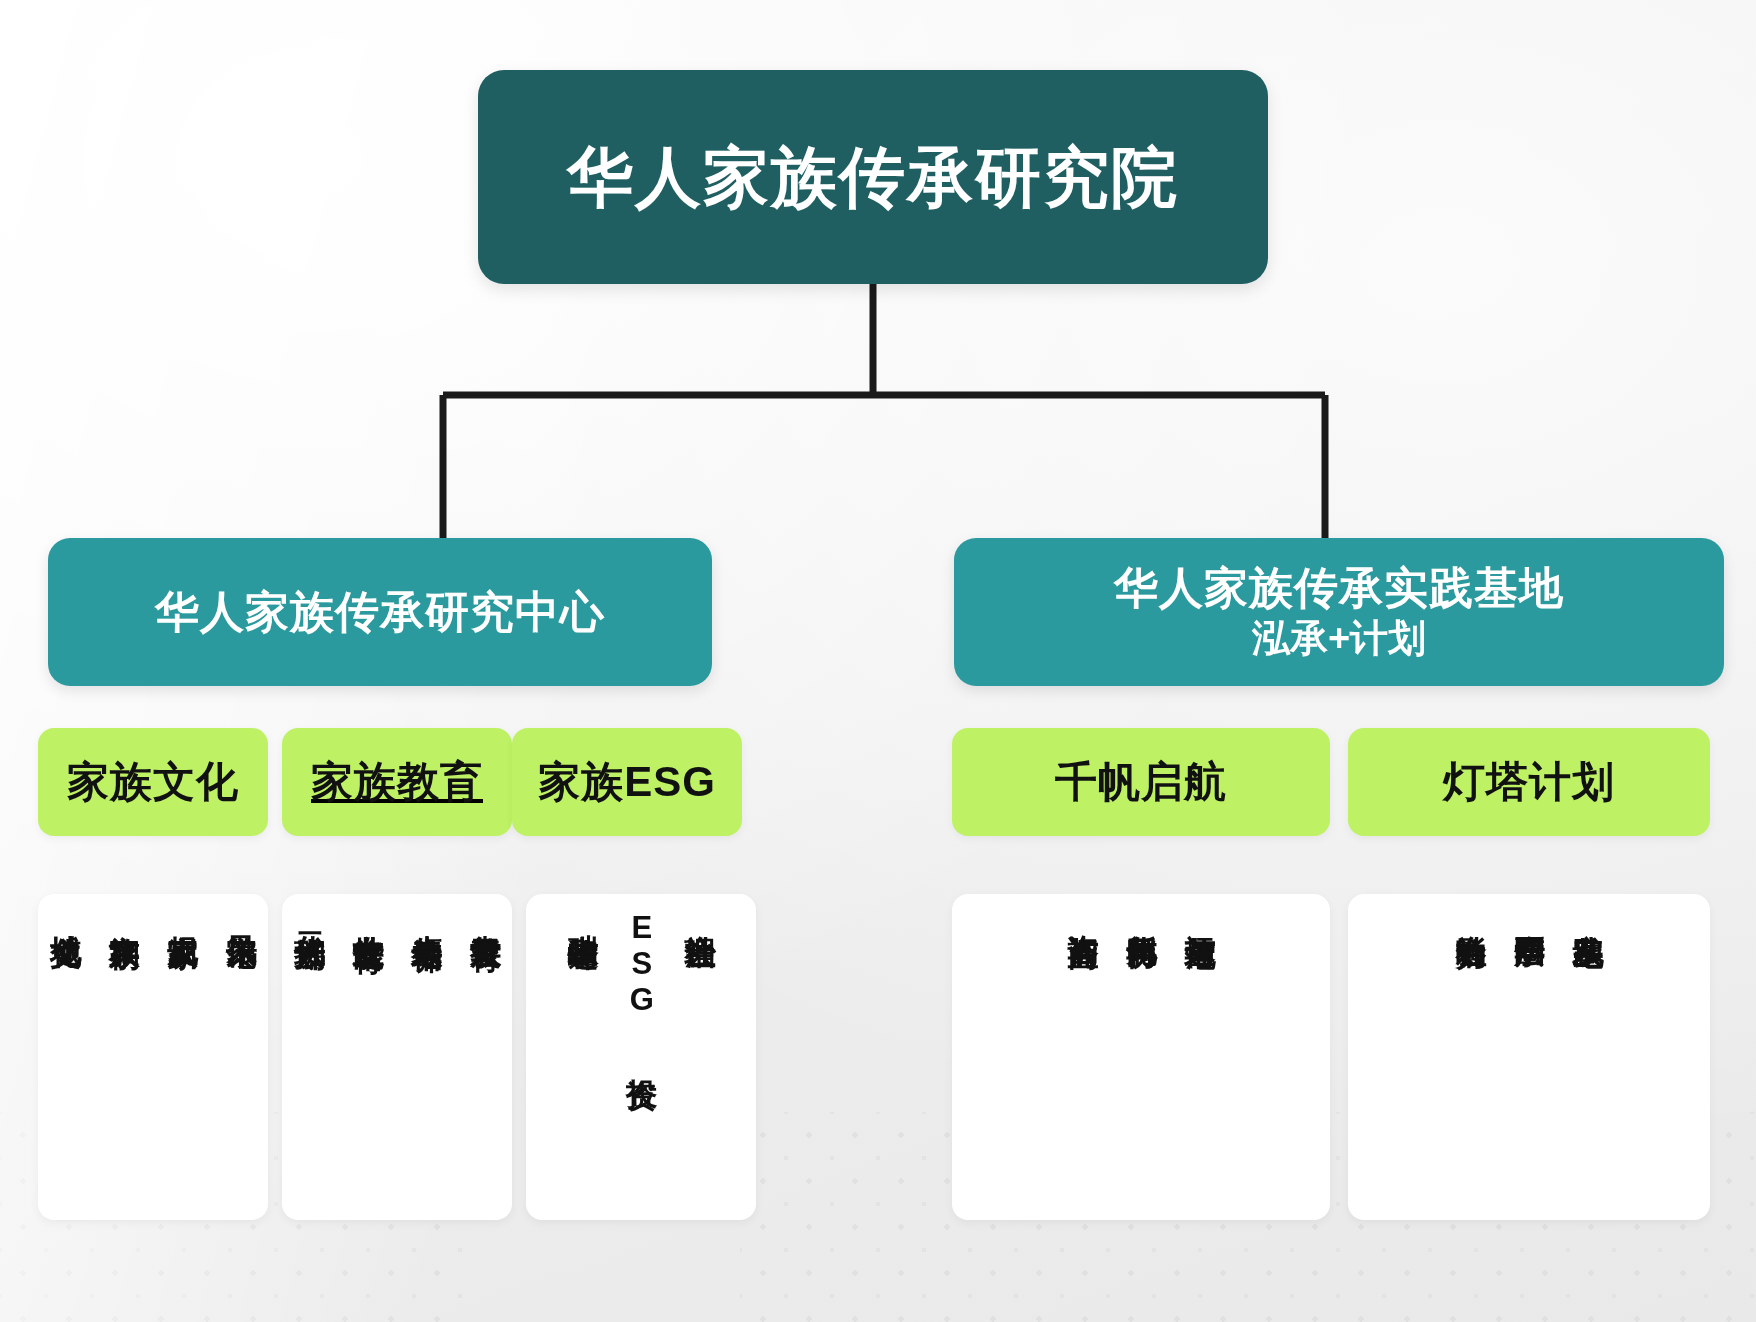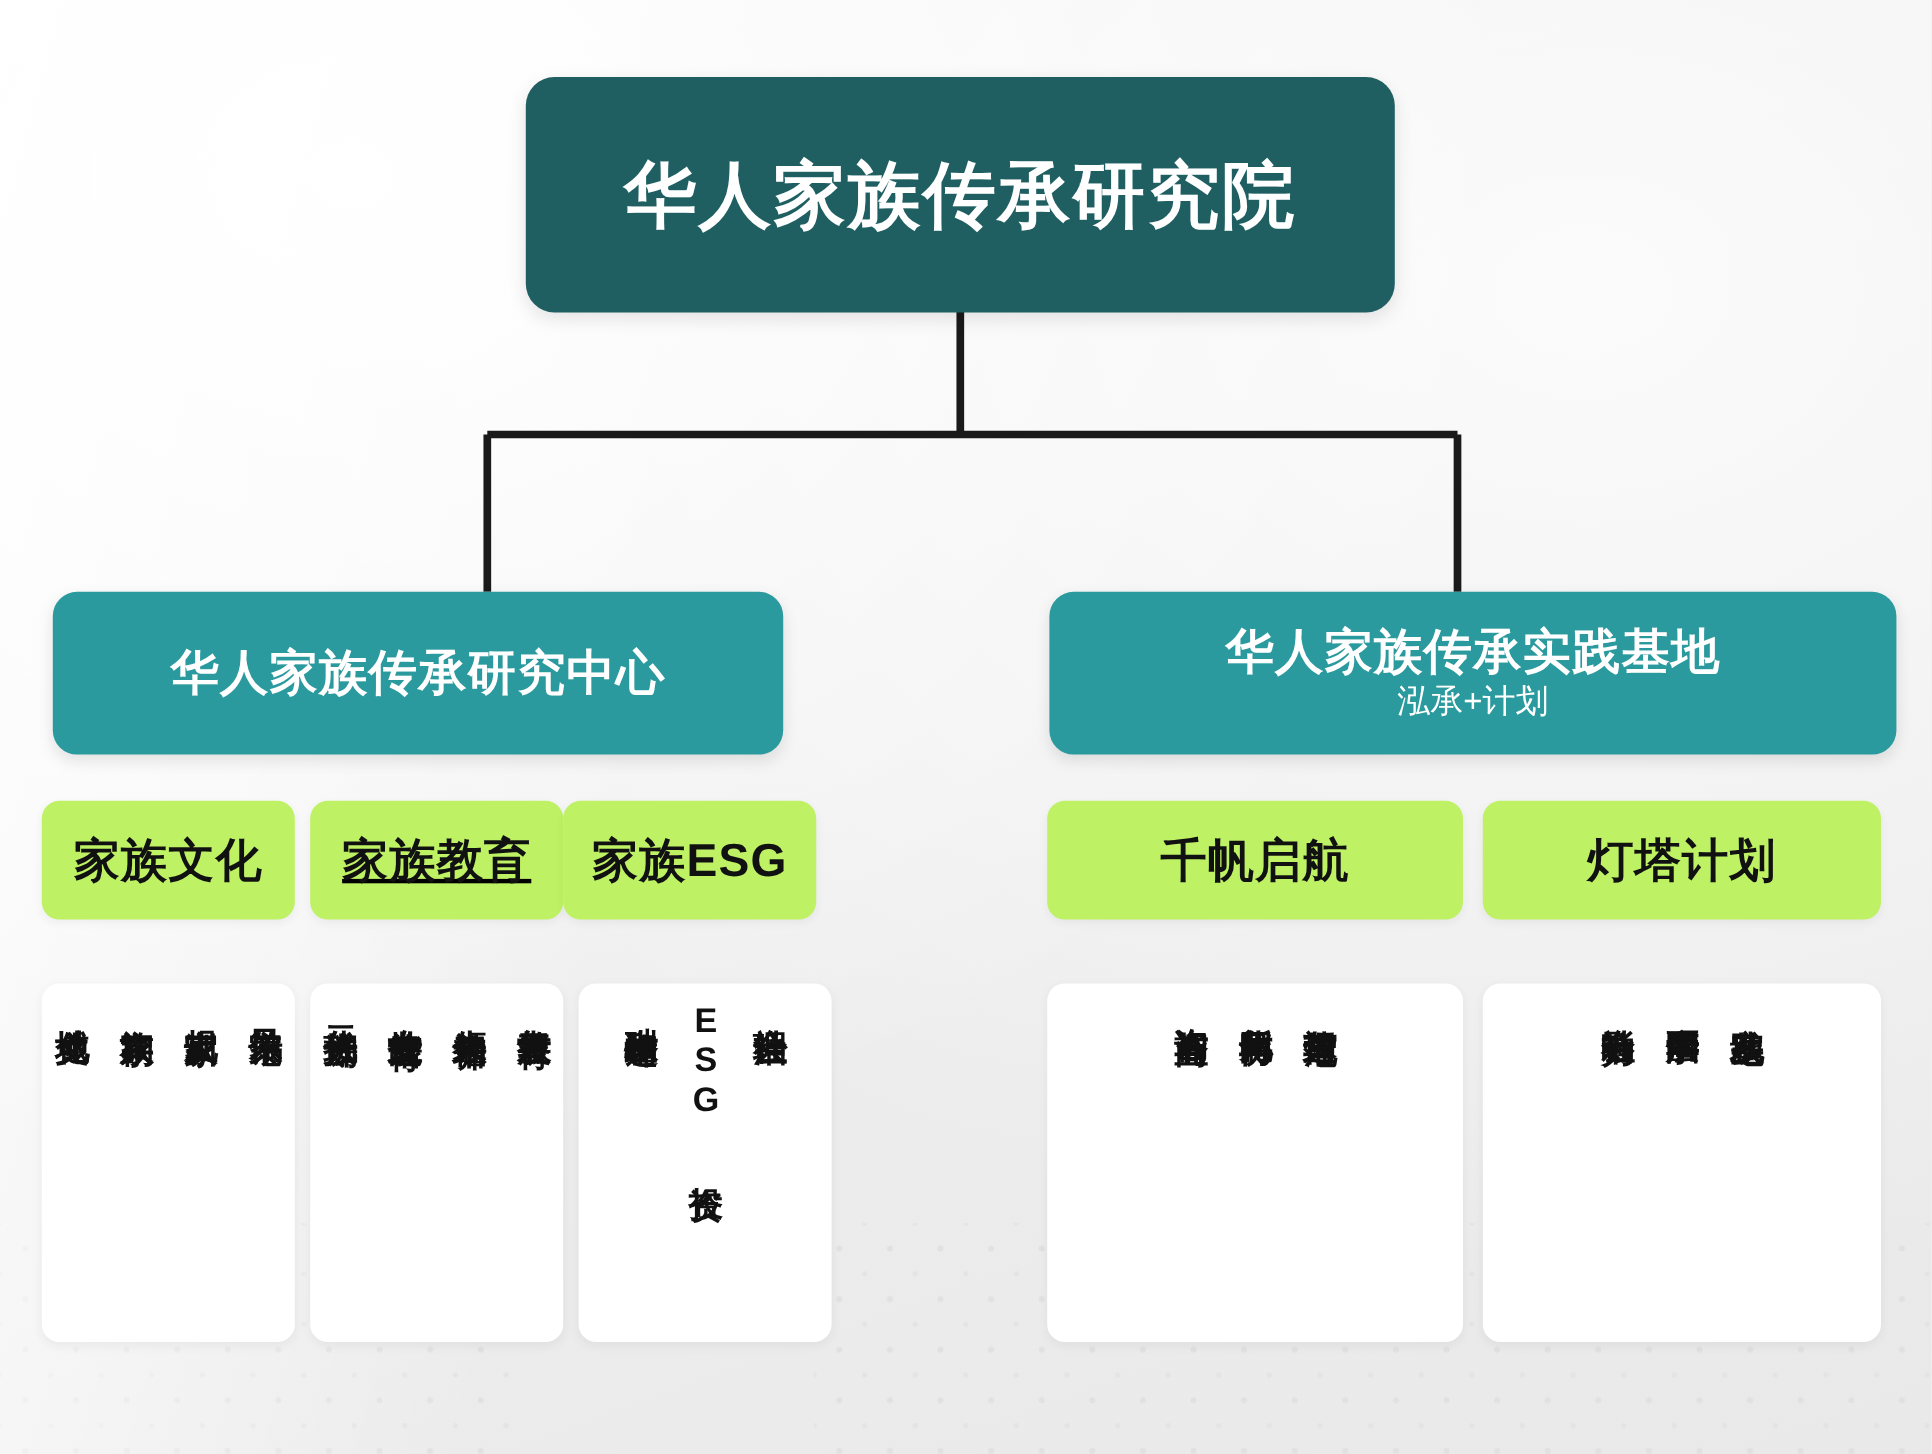--- a/index.html
+++ b/index.html
@@ -90,22 +90,22 @@
   #branch-right { left: 940px; top: 538px; width: 770px; height: 148px; margin-left: 14px; }
   .node-branch-label {
     color: #ffffff;
     font-size: 44px;
     font-weight: 700;
     letter-spacing: 1px;
     line-height: 1.15;
   }
   .node-branch-sub {
     color: #ffffff;
-    font-size: 30px;
-    font-weight: 400;
+    font-size: 38px;
+    font-weight: 700;
     line-height: 1.2;
     margin-top: 2px;
   }
 
   
   .cat-card {
     position: absolute;
     top: 728px;
     height: 108px;
     border-radius: 16px;

